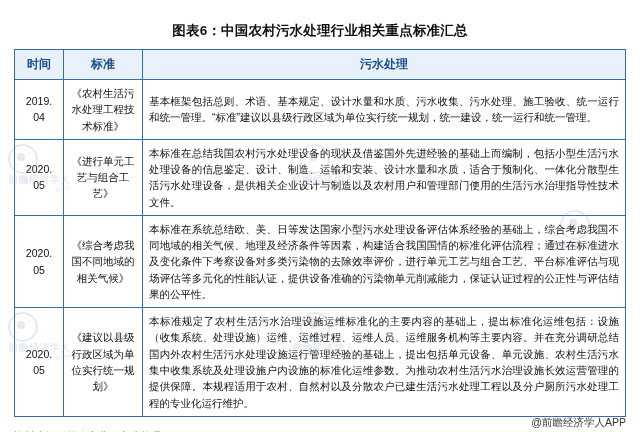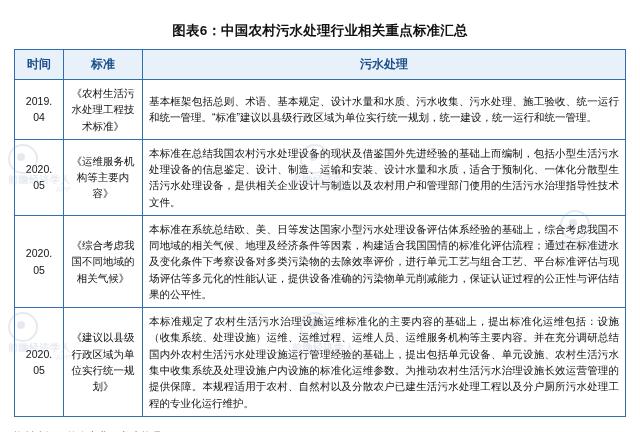--- a/index.html
+++ b/index.html
@@ -151,38 +151,39 @@
       </tr>
     </thead>
     <tbody>
       <tr>
         <td class="col-time">2019. 04</td>
         <td class="col-std">《农村生活污水处理工程技术标准》</td>
         <td class="col-content">基本框架包括总则、术语、基本规定、设计水量和水质、污水收集、污水处理、施工验收、统一运行和统一管理。“标准”建议以县级行政区域为单位实行统一规划，统一建设，统一运行和统一管理。</td>
       </tr>
       <tr>
         <td class="col-time">2020. 05</td>
-        <td class="col-std">《运维服务机构等主要内容》</td>
+        <td class="col-std">《进行单元工艺与组合工艺》</td>
         <td class="col-content">本标准在总结我国农村污水处理设备的现状及借鉴国外先进经验的基础上而编制，包括小型生活污水处理设备的信息鉴定、设计、制造、运输和安装、设计水量和水质，适合于预制化、一体化分散型生活污水处理设备，是供相关企业设计与制造以及农村用户和管理部门使用的生活污水治理指导性技术文件。</td>
       </tr>
       <tr>
         <td class="col-time">2020. 05</td>
         <td class="col-std">《综合考虑我国不同地域的相关气候》</td>
         <td class="col-content">本标准在系统总结欧、美、日等发达国家小型污水处理设备评估体系经验的基础上，综合考虑我国不同地域的相关气候、地理及经济条件等因素，构建适合我国国情的标准化评估流程；通过在标准进水及变化条件下考察设备对多类污染物的去除效率评价，进行单元工艺与组合工艺、平台标准评估与现场评估等多元化的性能认证，提供设备准确的污染物单元削减能力，保证认证过程的公正性与评估结果的公平性。</td>
       </tr>
       <tr>
         <td class="col-time">2020. 05</td>
         <td class="col-std">《建议以县级行政区域为单位实行统一规划》</td>
         <td class="col-content">本标准规定了农村生活污水治理设施运维标准化的主要内容的基础上，提出标准化运维包括：设施（收集系统、处理设施）运维、运维过程、运维人员、运维服务机构等主要内容。并在充分调研总结国内外农村生活污水处理设施运行管理经验的基础上，提出包括单元设备、单元设施、农村生活污水集中收集系统及处理设施户内设施的标准化运维参数。为推动农村生活污水治理设施长效运营管理的提供保障。本规程适用于农村、自然村以及分散农户已建生活污水处理工程以及分户厕所污水处理工程的专业化运行维护。</td>
       </tr>
     </tbody>
   </table>
 
   <div class="footer">
     <span class="src">资料来源：前瞻产业研究院整理</span>
+    <span class="brand">@前瞻经济学人APP</span>
   </div>
 
   <div class="wm-logo wm-a"></div>
   <div class="wm" style="left:8px; top:162px;">
     <span>前瞻经济学人</span><span class="wm-small">APP</span>
   </div>
 
   <div class="wm-logo wm-b"></div>
   <div class="wm" style="left:292px; top:162px;">
     <span>前瞻经济学人</span><span class="wm-small">APP</span>

